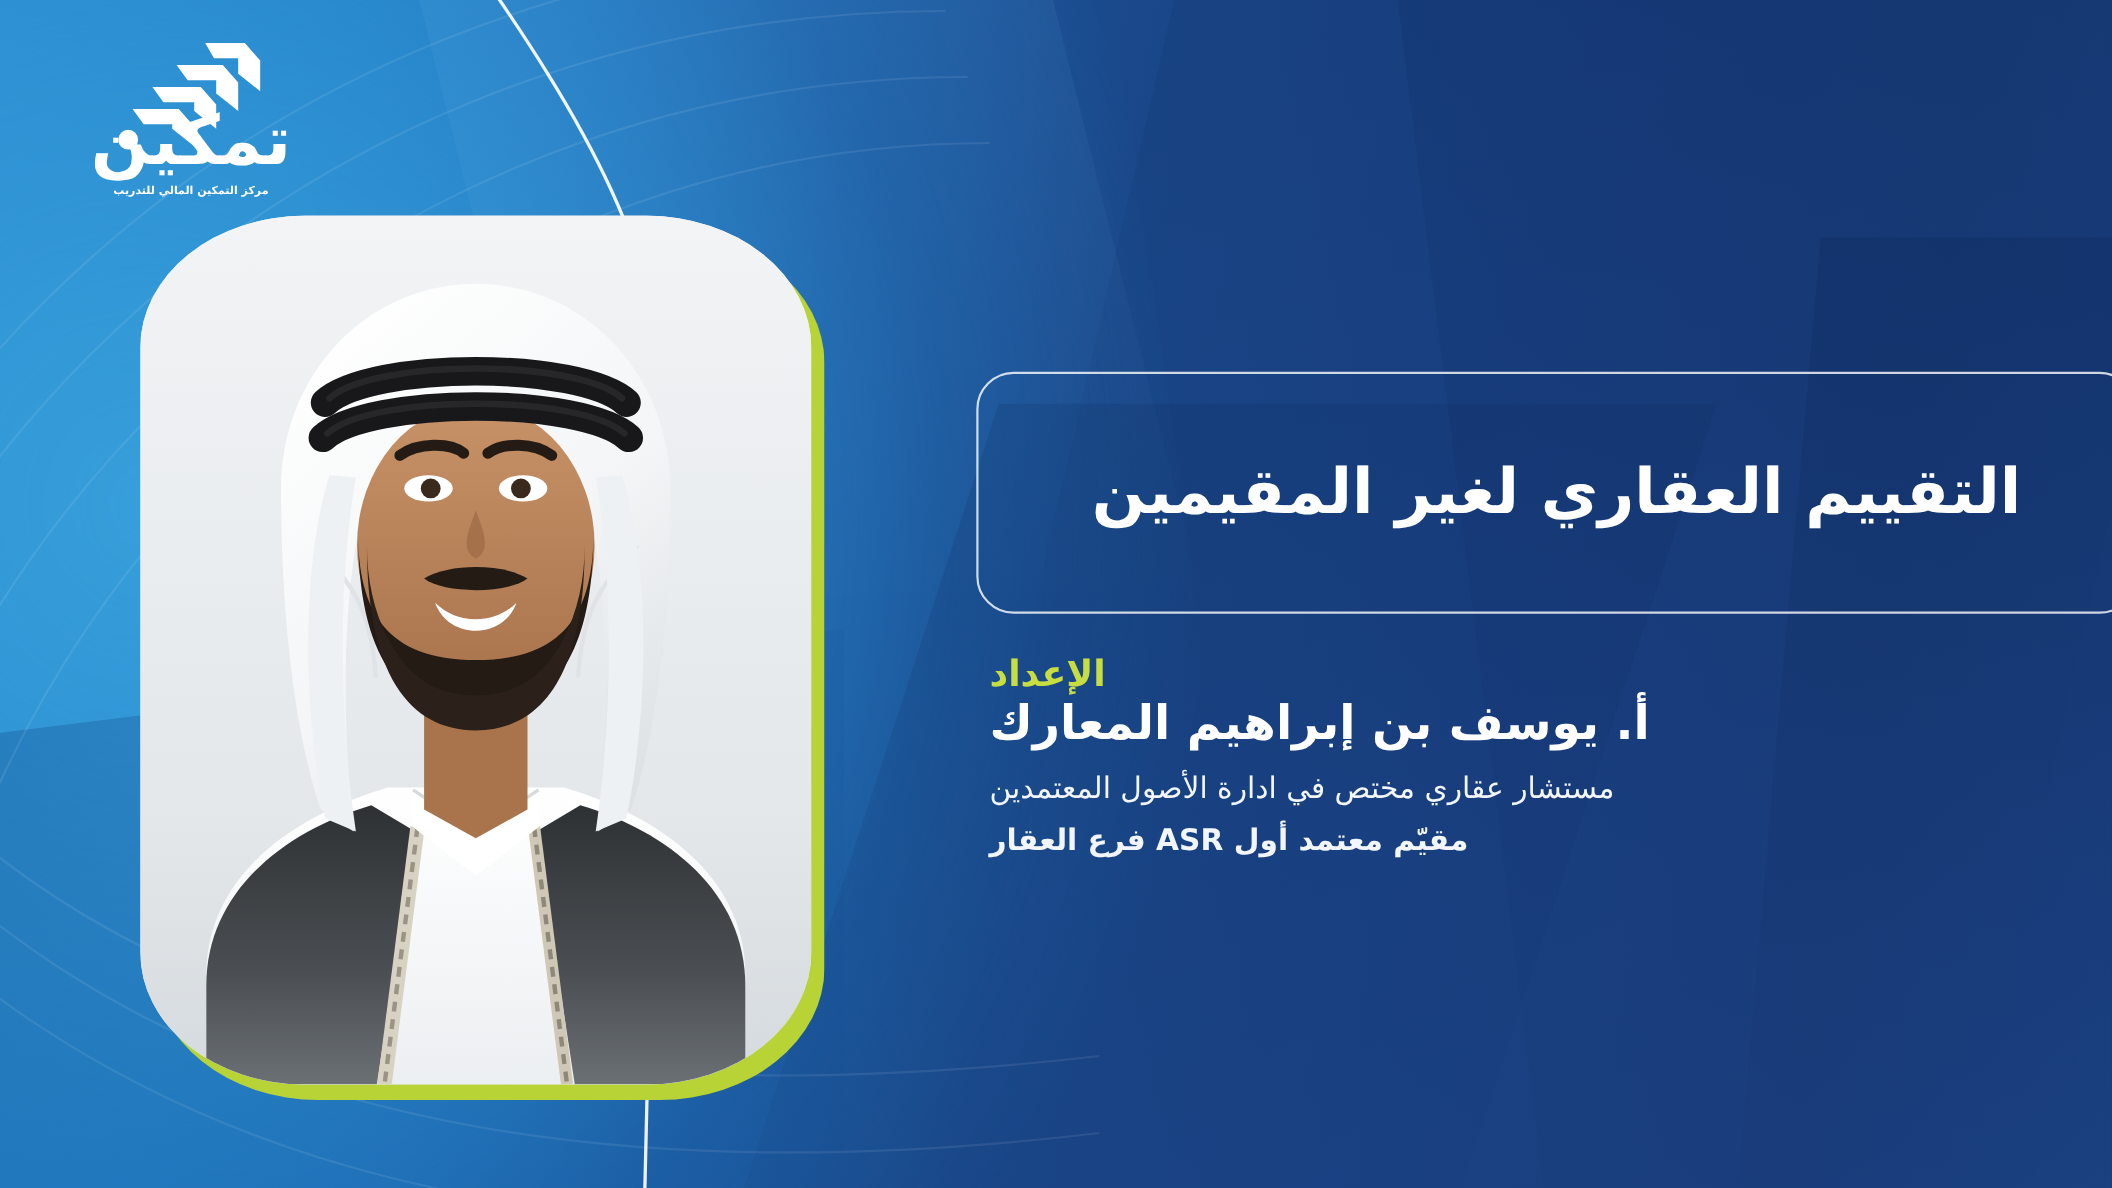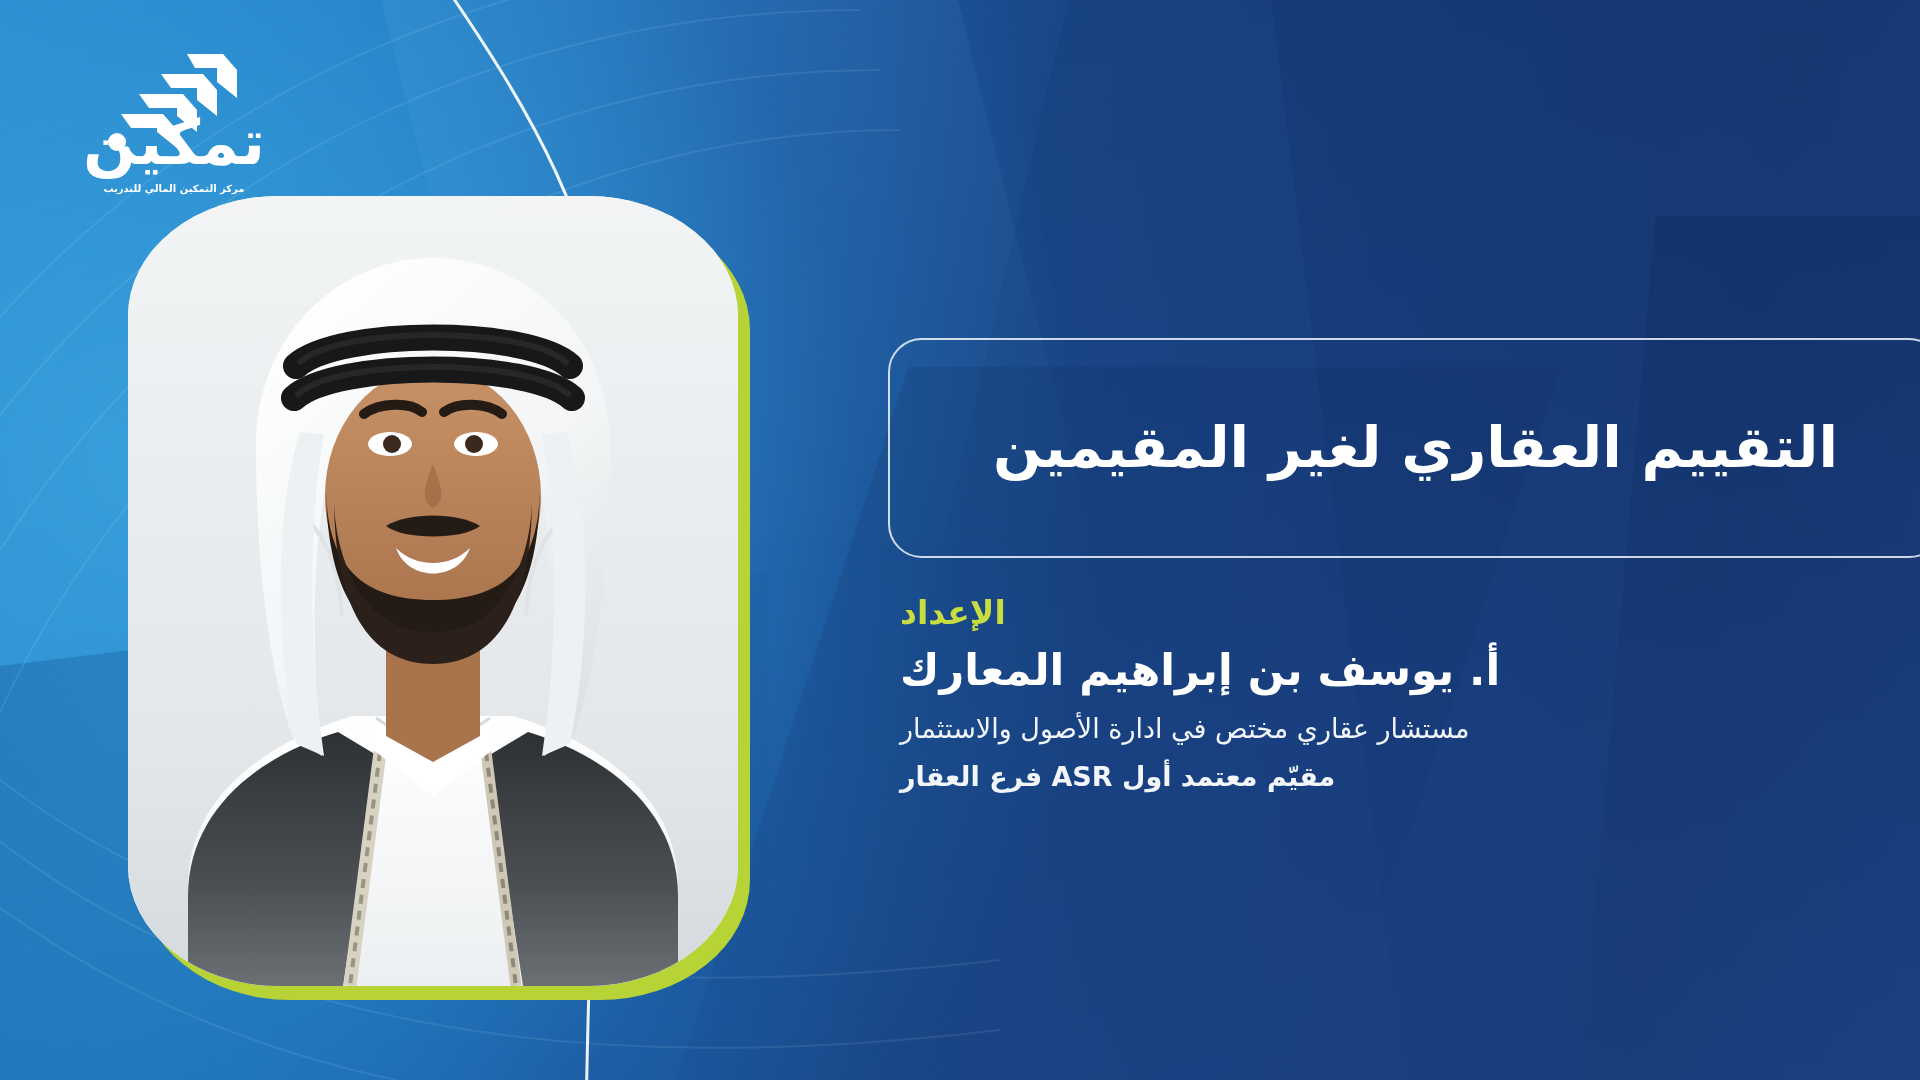--- a/index.html
+++ b/index.html
@@ -75,21 +75,21 @@
 
   
   .arcs{position:absolute;left:-300px;top:-80px;width:1250px;height:1250px;opacity:.5;}
   .arcs-b{position:absolute;left:-150px;top:420px;width:1150px;height:900px;opacity:.42;}
 
   
   .swoosh{position:absolute;left:300px;top:-20px;width:560px;height:1120px;}
 
   
   .logo{
-    position:absolute;left:54px;top:52px;
+    position:absolute;left:54px;top:37px;
     width:240px;
     text-align:center;
   }
   .logo-mark{
     display:block;margin:0 auto 0 auto;
   }
   .logo-word{
     display:block;
     margin-top:-44px;
     color:#ffffff;
@@ -161,21 +161,20 @@
   }
   .presenter-label{
     display:block;
     color:#c8dd3f;
     font-size:33px;
     font-weight:700;
     line-height:1.25;
   }
   .presenter-name{
     display:block;
-    margin-top:12px;
     color:#ffffff;
     font-size:43px;
     font-weight:700;
     line-height:1.2;
   }
   .presenter-credential{
     display:block;
     margin-top:12px;
     color:#f2f5f9;
     font-size:27px;
@@ -323,17 +322,17 @@
     </div>
   </div>
 
   <div class="title-box">
     <span class="title-text">التقييم العقاري لغير المقيمين</span>
   </div>
 
   <div class="presenter">
     <span class="presenter-label">الإعداد</span>
     <span class="presenter-name">أ. يوسف بن إبراهيم المعارك</span>
-    <span class="presenter-credential">مستشار عقاري مختص في ادارة الأصول والاستثمار</span>
+    <span class="presenter-credential">مستشار عقاري مختص في ادارة الأصول المعتمدين</span>
     <span class="presenter-credential">مقيّم معتمد أول ASR فرع العقار</span>
   </div>
 
 </div>
 
 </body></html>

